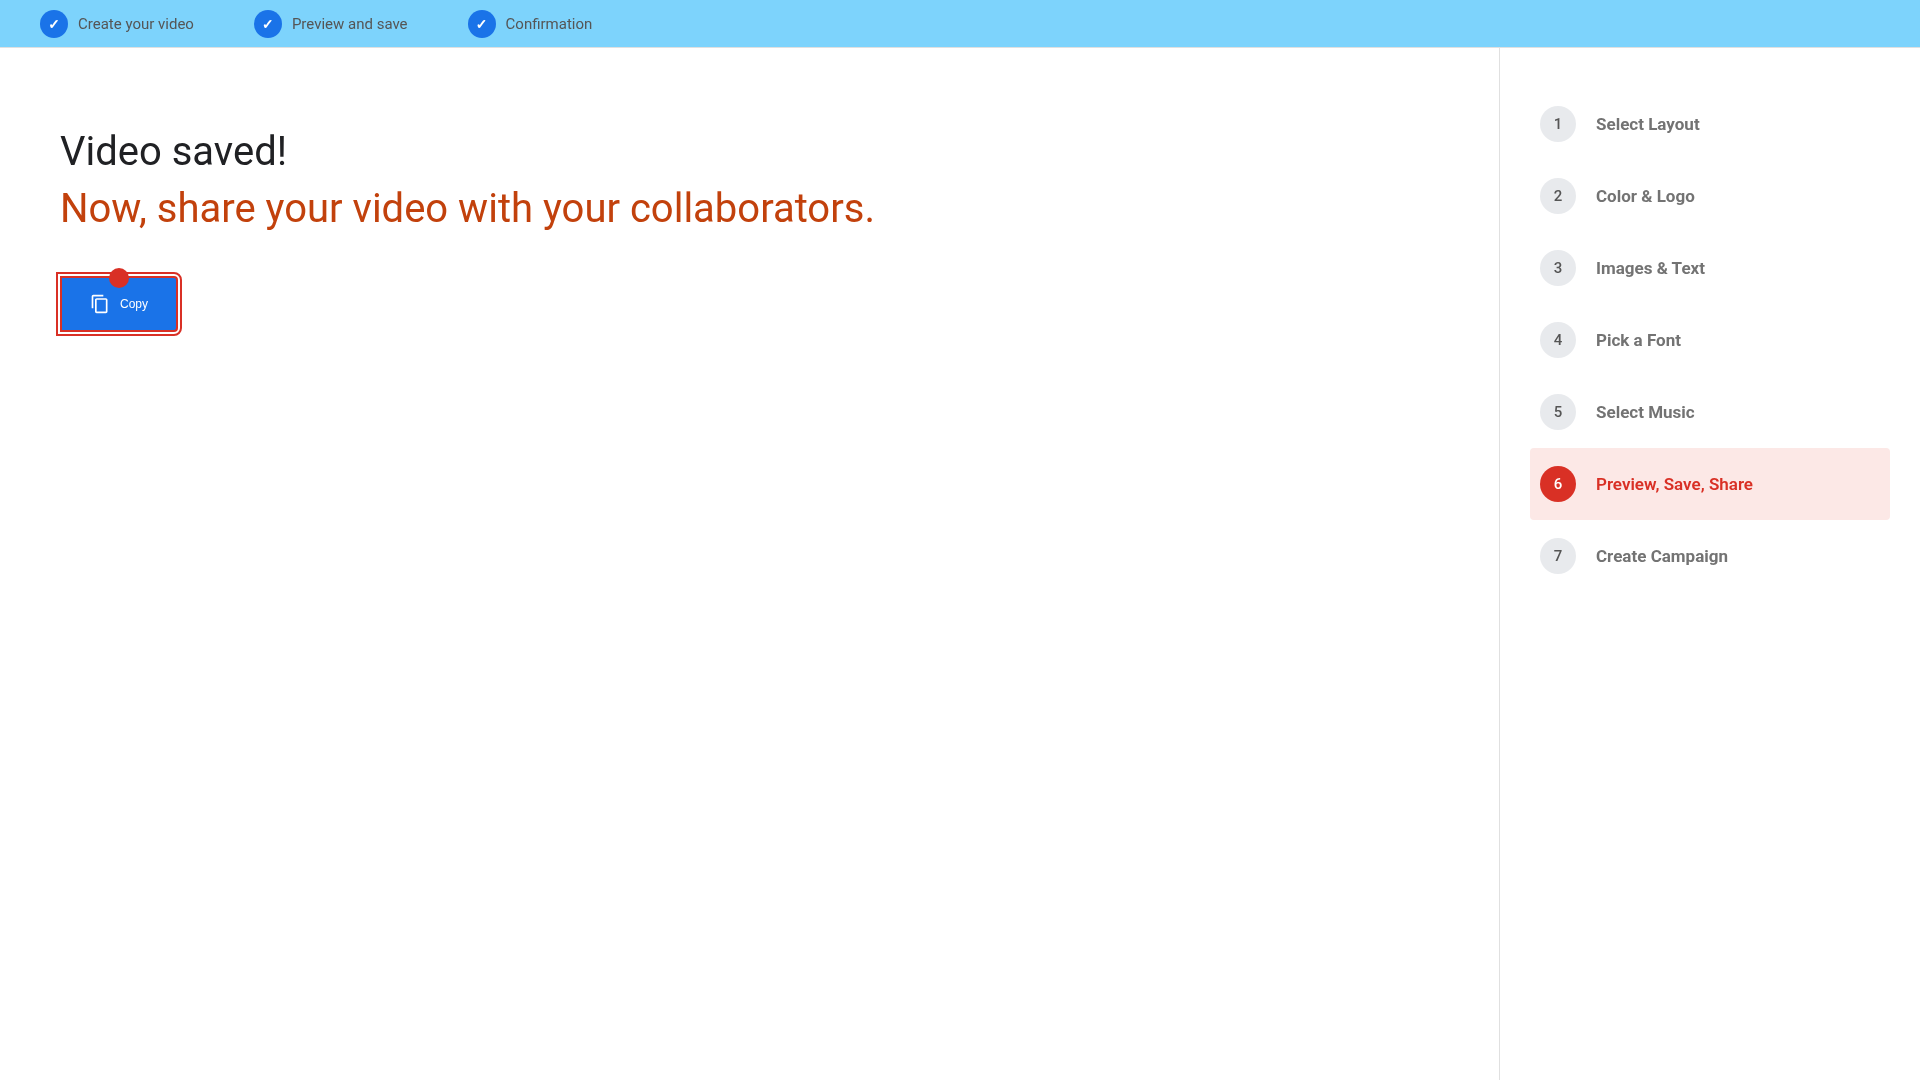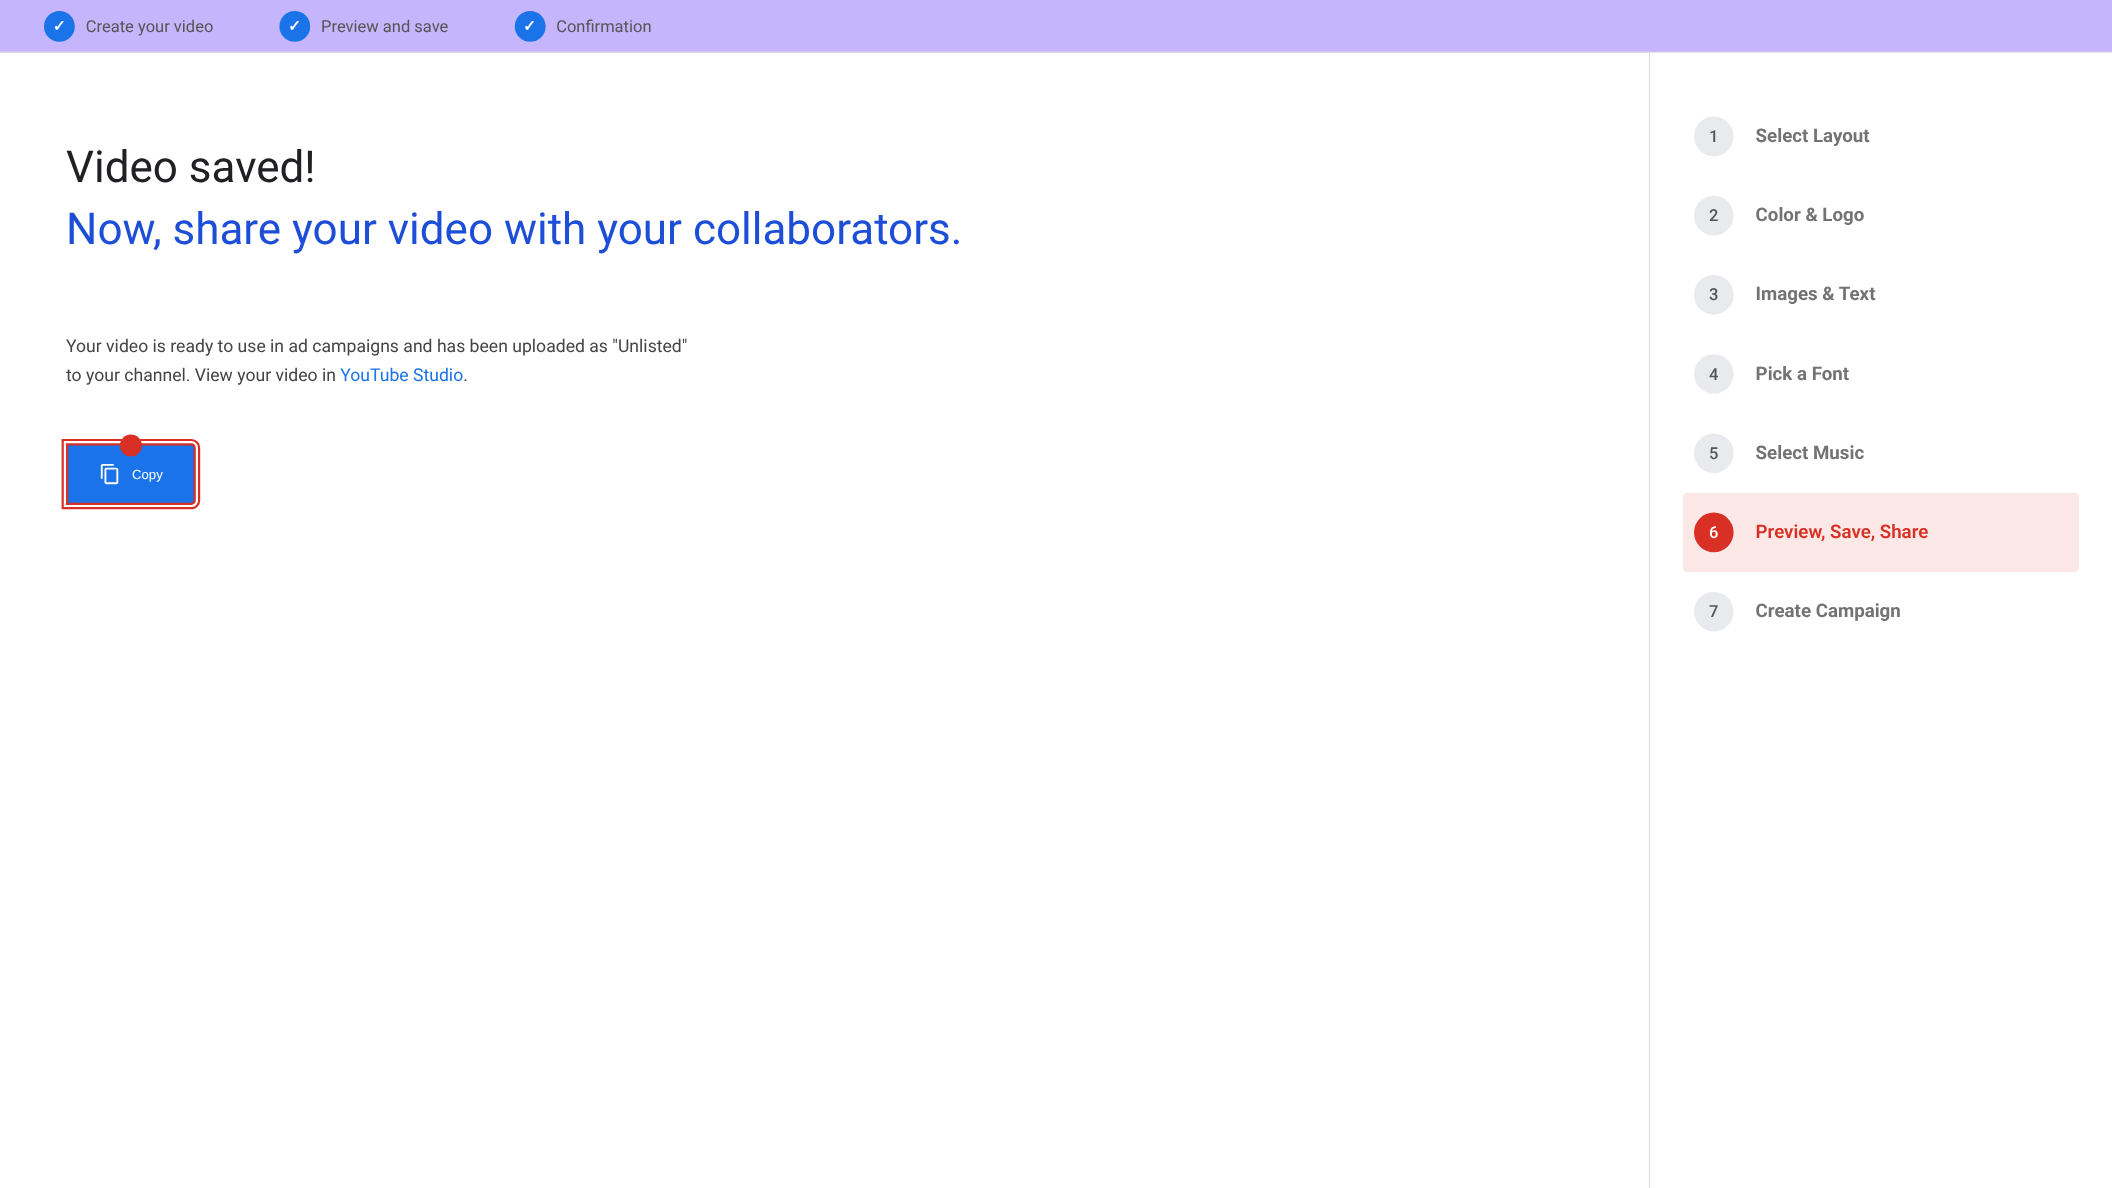--- a/index.html
+++ b/index.html
@@ -14,21 +14,21 @@
       width: 1920px;
       height: 1080px;
       overflow: hidden;
       display: flex;
       flex-direction: column;
     }
 
     
     .top-bar {
       height: 48px;
-      background: #c4b5fd;
+      background: #7dd3fc;
       border-bottom: 1px solid #e0e0e0;
       display: flex;
       align-items: center;
       padding: 0 40px;
       gap: 60px;
     }
 
     .progress-step {
       display: flex;
       align-items: center;
@@ -71,22 +71,22 @@
     .video-saved-title {
       font-size: 40px;
       font-weight: 400;
       color: #202124;
       margin-bottom: 10px;
     }
 
     .share-subtitle {
       font-size: 40px;
       font-weight: 400;
-      color: #1d4ed8;
-      margin-bottom: 70px;
+      color: #c2410c;
+      margin-bottom: 44px;
     }
 
     .description {
       font-size: 16px;
       color: #444;
       line-height: 1.6;
       margin-bottom: 50px;
       max-width: 900px;
     }
 
@@ -225,24 +225,20 @@
     <span>Confirmation</span>
   </div>
 </div>
 
 <div class="main-layout">
 
   <div class="content-area">
     <h1 class="video-saved-title">Video saved!</h1>
     <h1 class="share-subtitle">Now, share your video with your collaborators.</h1>
 
-    <p class="description">
-      <span>Your video is ready to use in ad campaigns and has been uploaded as "Unlisted"</span><br>
-      <span>to your channel. View your video in </span><a href="#">YouTube Studio</a><span>.</span>
-    </p>
 
     <div class="url-copy-row">
       <div class="copy-button-wrapper">
         <div class="copy-notification-dot"></div>
         <button class="copy-btn">
           <span class="copy-icon">
             <svg width="20" height="20" viewBox="0 0 24 24" fill="white" xmlns="http://www.w3.org/2000/svg">
               <path d="M16 1H4C2.9 1 2 1.9 2 3v14h2V3h12V1zm3 4H8C6.9 5 6 5.9 6 7v14c0 1.1.9 2 2 2h11c1.1 0 2-.9 2-2V7c0-1.1-.9-2-2-2zm0 16H8V7h11v14z"></path>
             </svg>
           </span>

